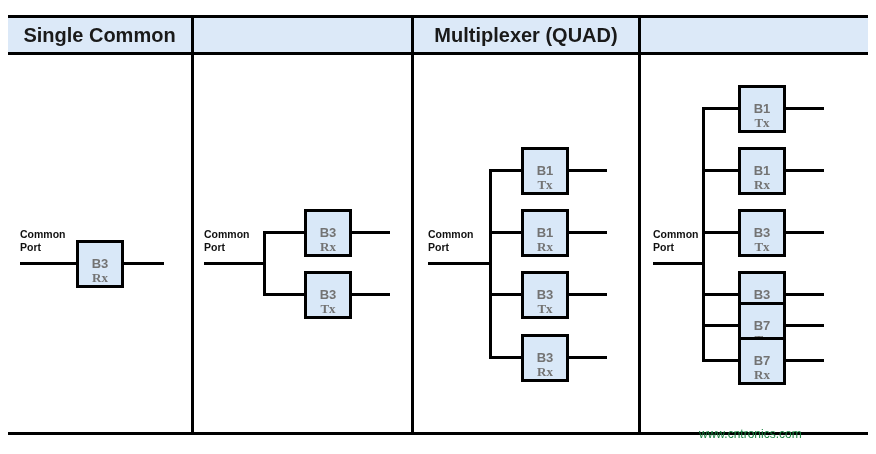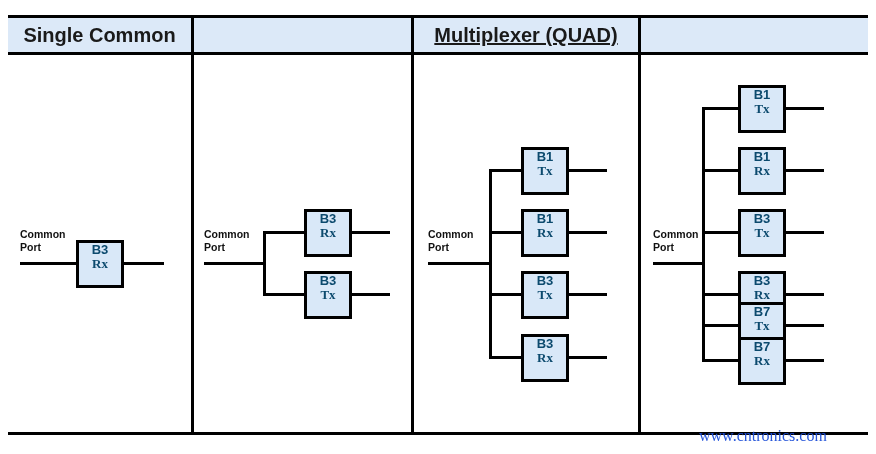--- a/index.html
+++ b/index.html
@@ -87,24 +87,24 @@
   .filter-box {
     position: absolute;
     width: 48px;
     height: 48px;
     background: #d9e8f8;
     border: 3px solid #000;
     box-sizing: border-box;
     display: flex;
     flex-direction: column;
     align-items: center;
-    justify-content: flex-start;
+    justify-content: flex-end;
     font-size: 13px;
     font-weight: bold;
-    color: #0c4a6e;
+    color: #737373;
     line-height: 1.08;
   }
   .filter-box .band-label { display: block; }
   .filter-box .dir-label { display: block; font-family: Liberation Serif, serif; }
 
   .wire {
     position: absolute;
     background: #000;
   }
   .wire-h { height: 3px; }
@@ -115,45 +115,45 @@
     font-size: 10.5px;
     font-weight: bold;
     color: #111;
     line-height: 1.22;
     white-space: nowrap;
     text-align: left;
   }
 
   .watermark {
     position: absolute;
-    font-size: 16px;
-    color: #1d4ed8;
+    font-size: 12px;
+    color: #15803d;
     opacity: 0.95;
     white-space: nowrap;
-    font-family: Liberation Serif, serif;
+    font-family: Liberation Sans, sans-serif;
   }
 </style>
 </head>
 <body>
 
 <div id="diagram-root">
 
   <div class="table-frame">
 
     <div class="top-rule"></div>
     <div class="header-band"></div>
     <div class="header-rule"></div>
     <div class="bottom-rule"></div>
 
     <div class="col-divider" style="left:183px; height:414px;"></div>
     <div class="col-divider" style="left:403px; height:414px;"></div>
     <div class="col-divider" style="left:630px; height:414px;"></div>
 
     <div class="header-cell" style="left:0px; width:183px;">Single Common</div>
-    <div class="header-cell" style="left:406px; width:224px;text-decoration:underline;">Multiplexer (QUAD)</div>
+    <div class="header-cell" style="left:406px; width:224px;">Multiplexer (QUAD)</div>
 
     <div class="col-body" style="left:0px; width:183px;">
 
       <div class="port-label" style="left:12px; top:173px;">
         <span>Common</span><br>
         <span>Port</span>
       </div>
 
       <div class="wire wire-h" style="left:12px; top:207px; width:56px;"></div>
 

